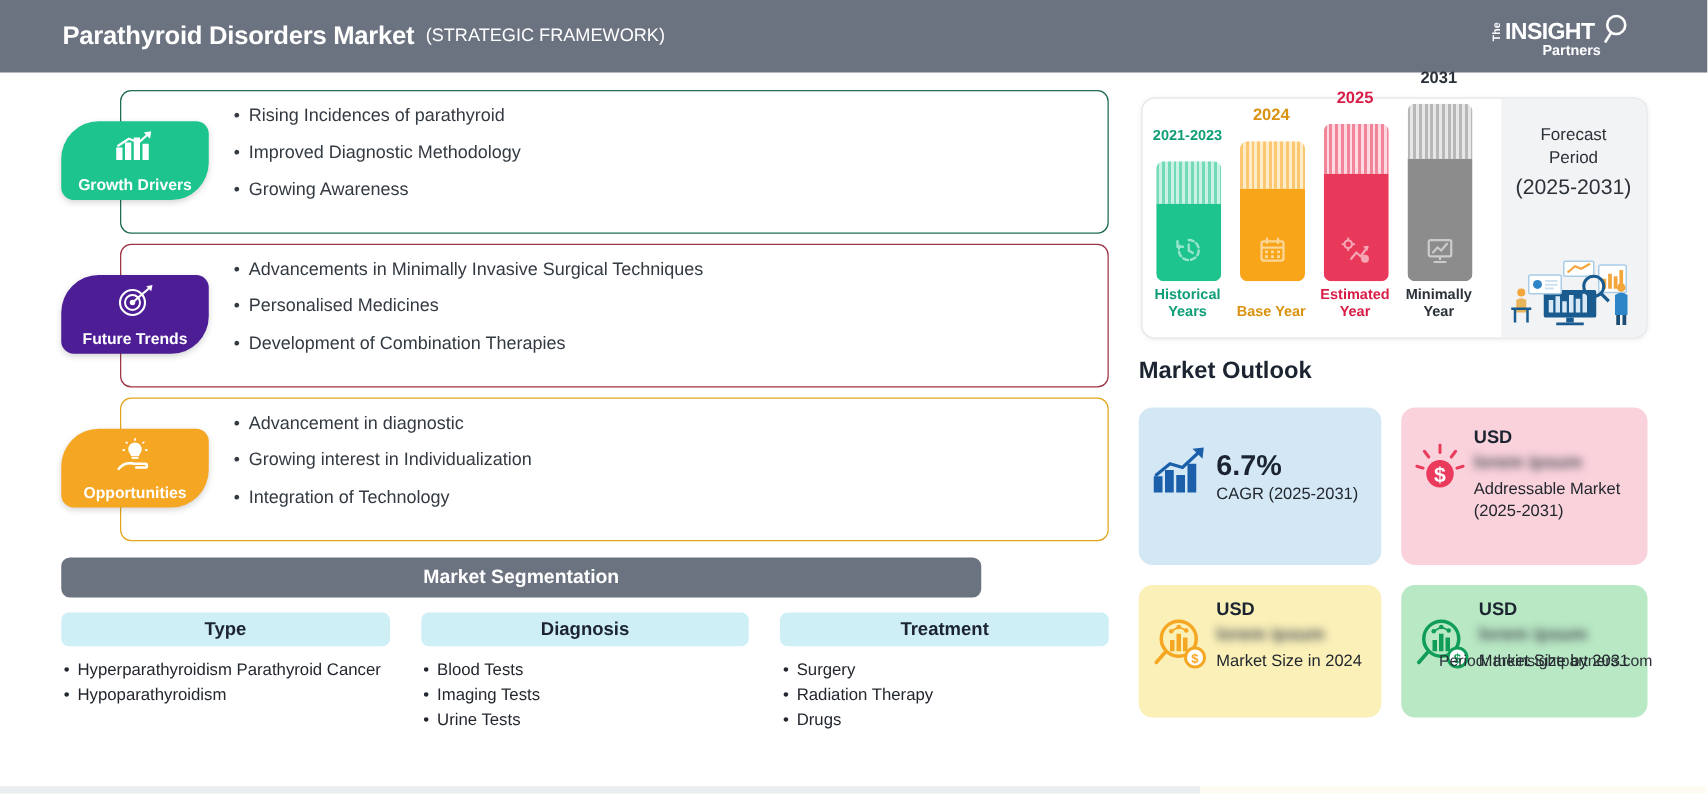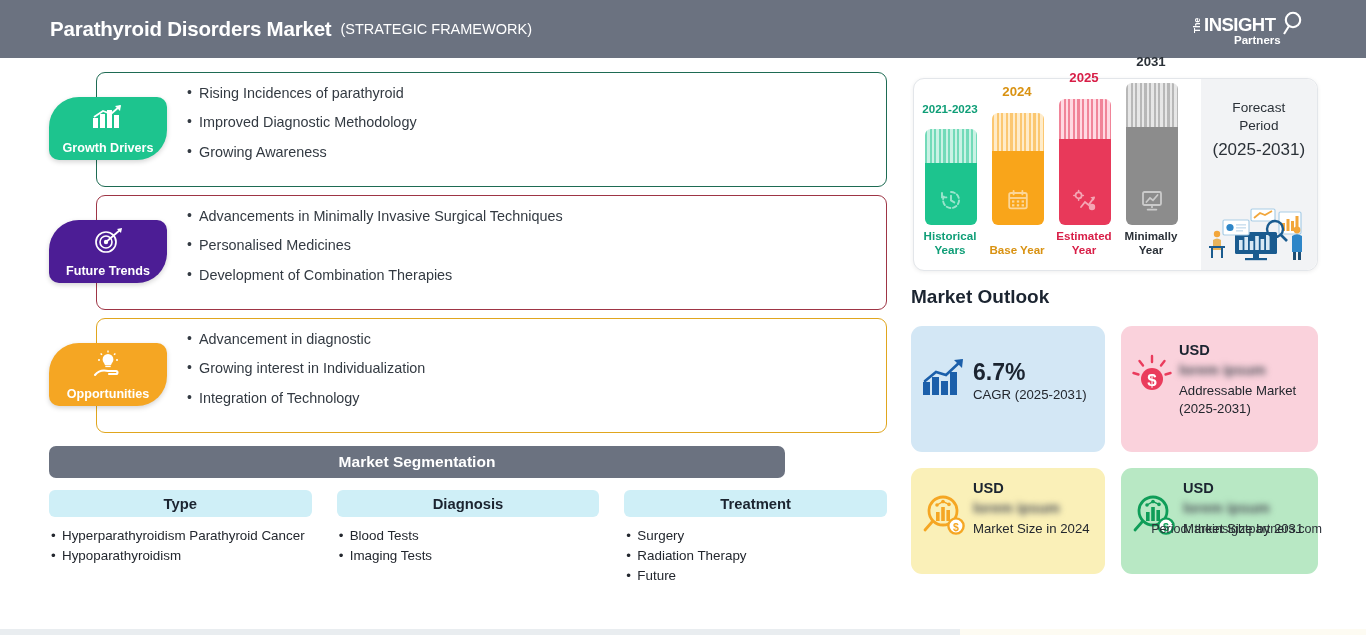--- a/index.html
+++ b/index.html
@@ -240,30 +240,31 @@
         <li>Hypoparathyroidism</li>
       </ul>
     </div>
     <div class="seg-col">
       <div class="seg-head">
         <span>Diagnosis</span>
       </div>
       <ul>
         <li>Blood Tests</li>
         <li>Imaging Tests</li>
+        <li>Urine Tests</li>
       </ul>
     </div>
     <div class="seg-col">
       <div class="seg-head">
         <span>Treatment</span>
       </div>
       <ul>
         <li>Surgery</li>
         <li>Radiation Therapy</li>
-        <li>Future</li>
+        <li>Drugs</li>
       </ul>
     </div>
   </div>
 </div>
 
 <div class="right-col">
 
   <div class="forecast-card">
     <div class="bars-area">
 

